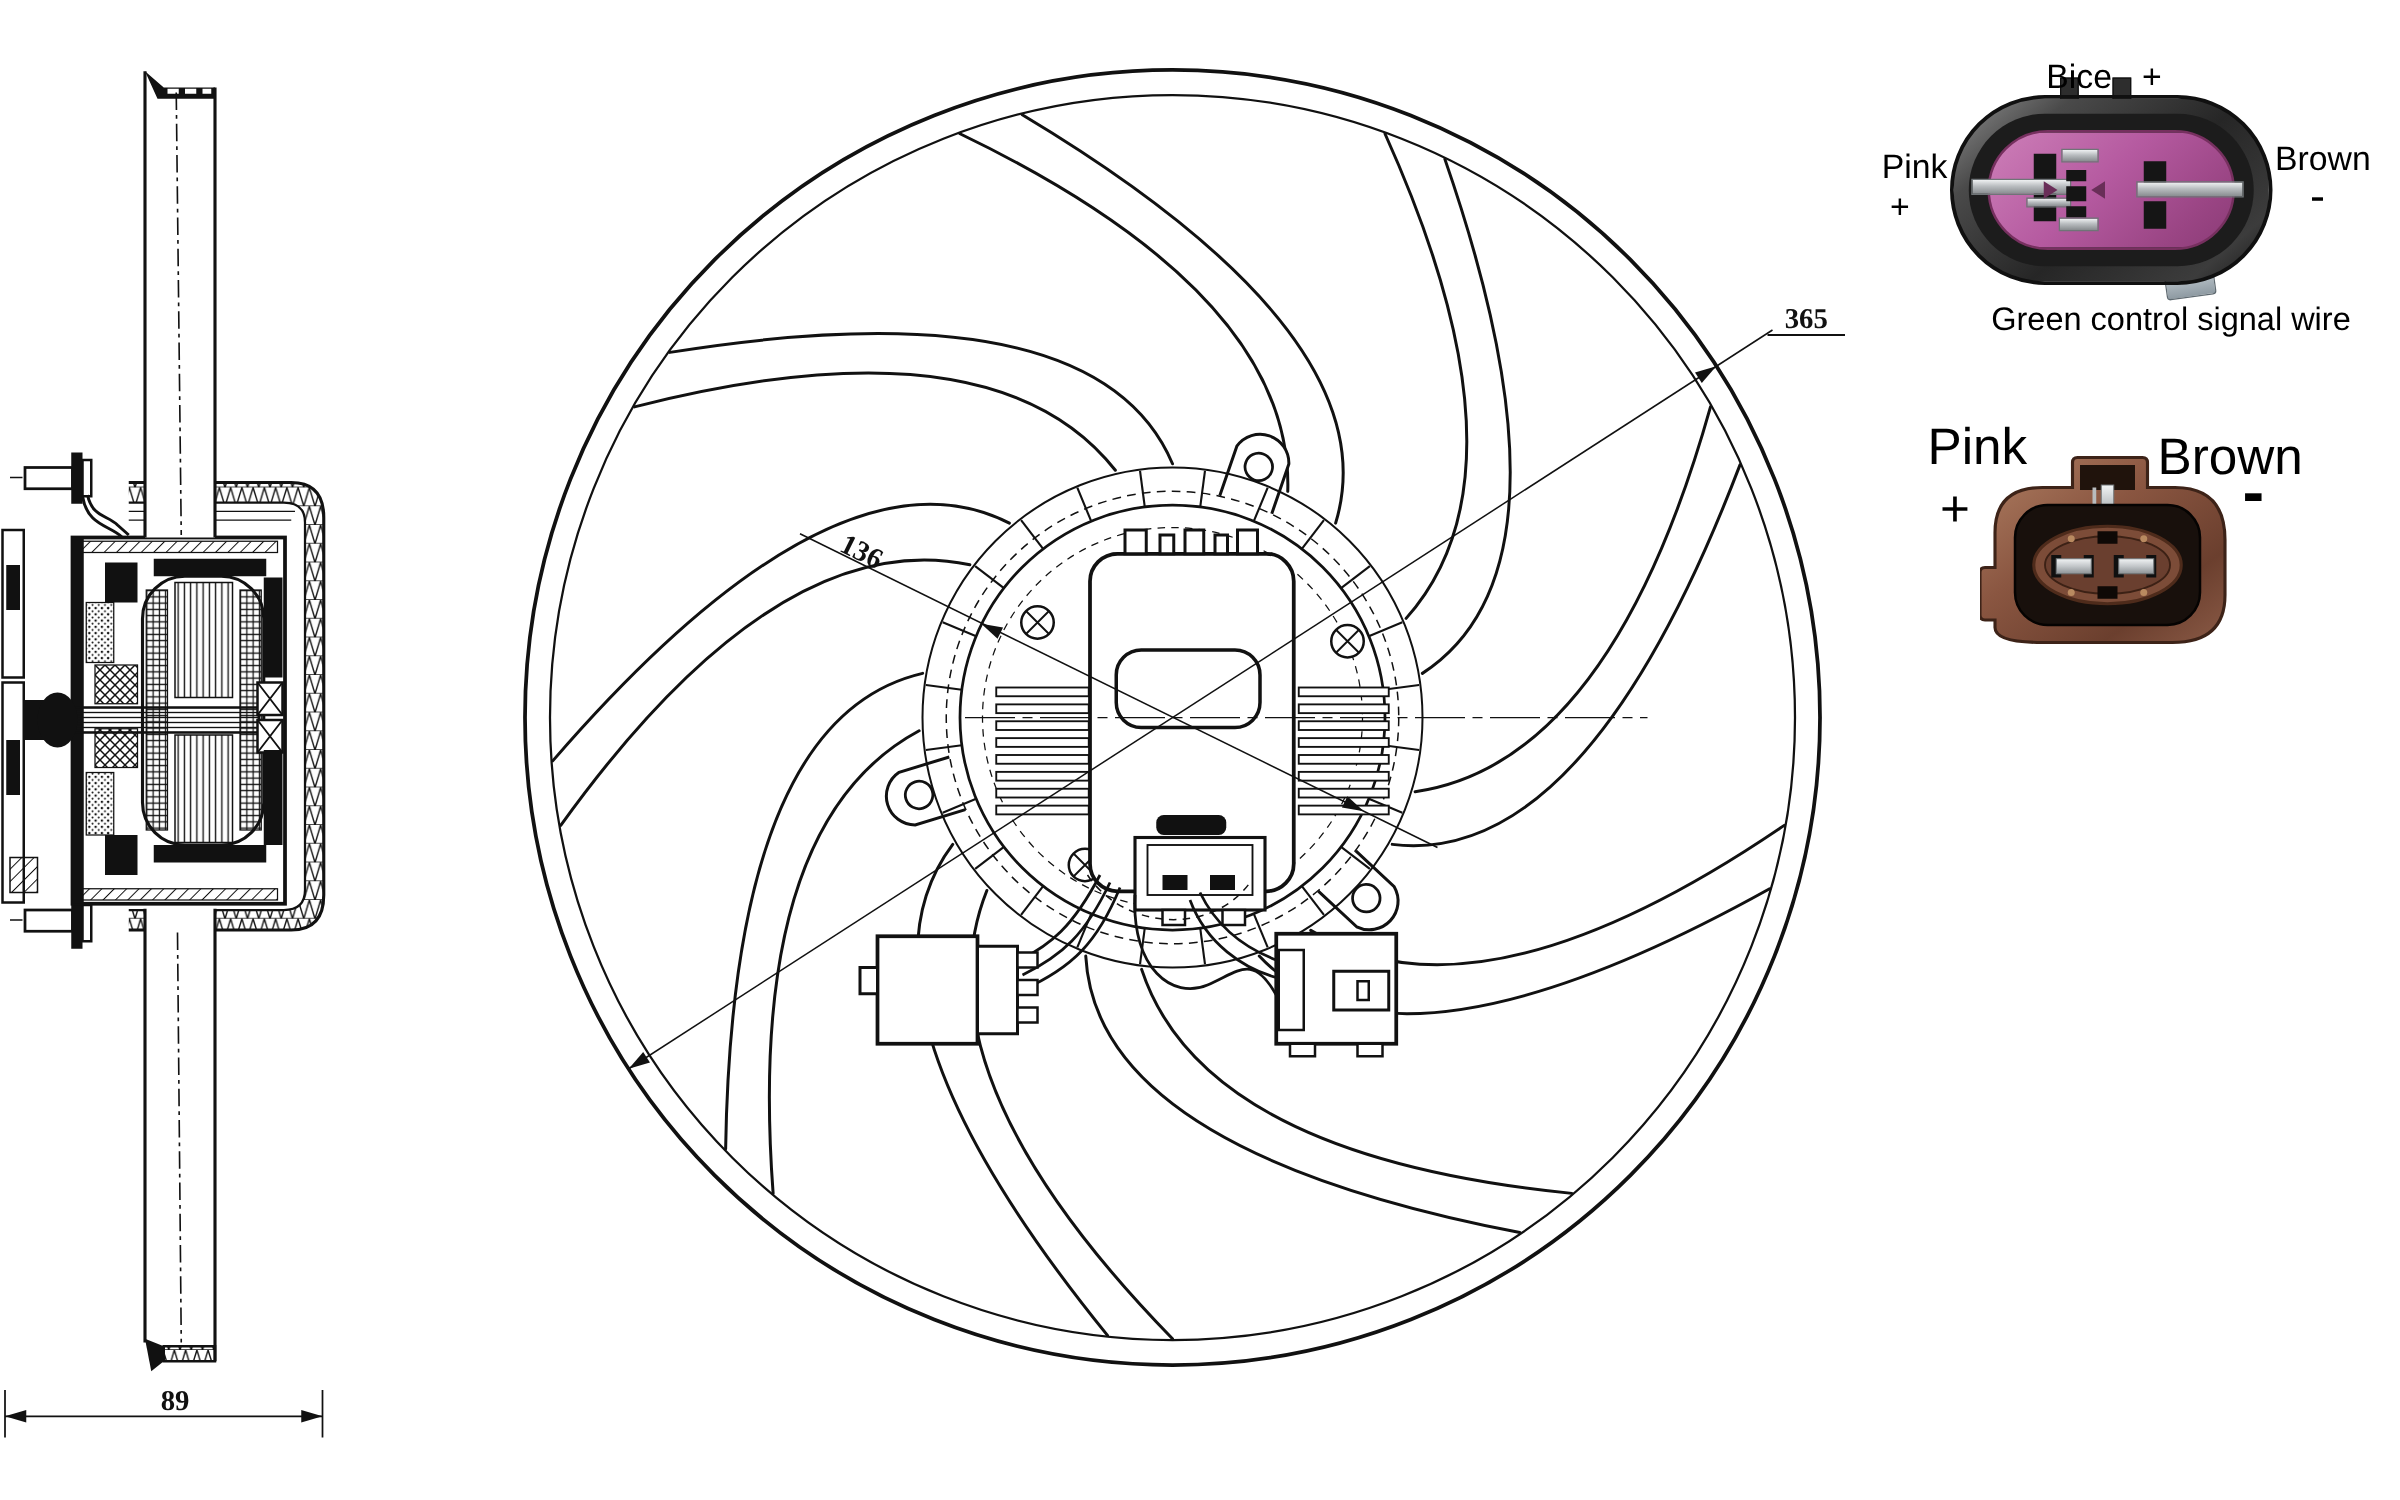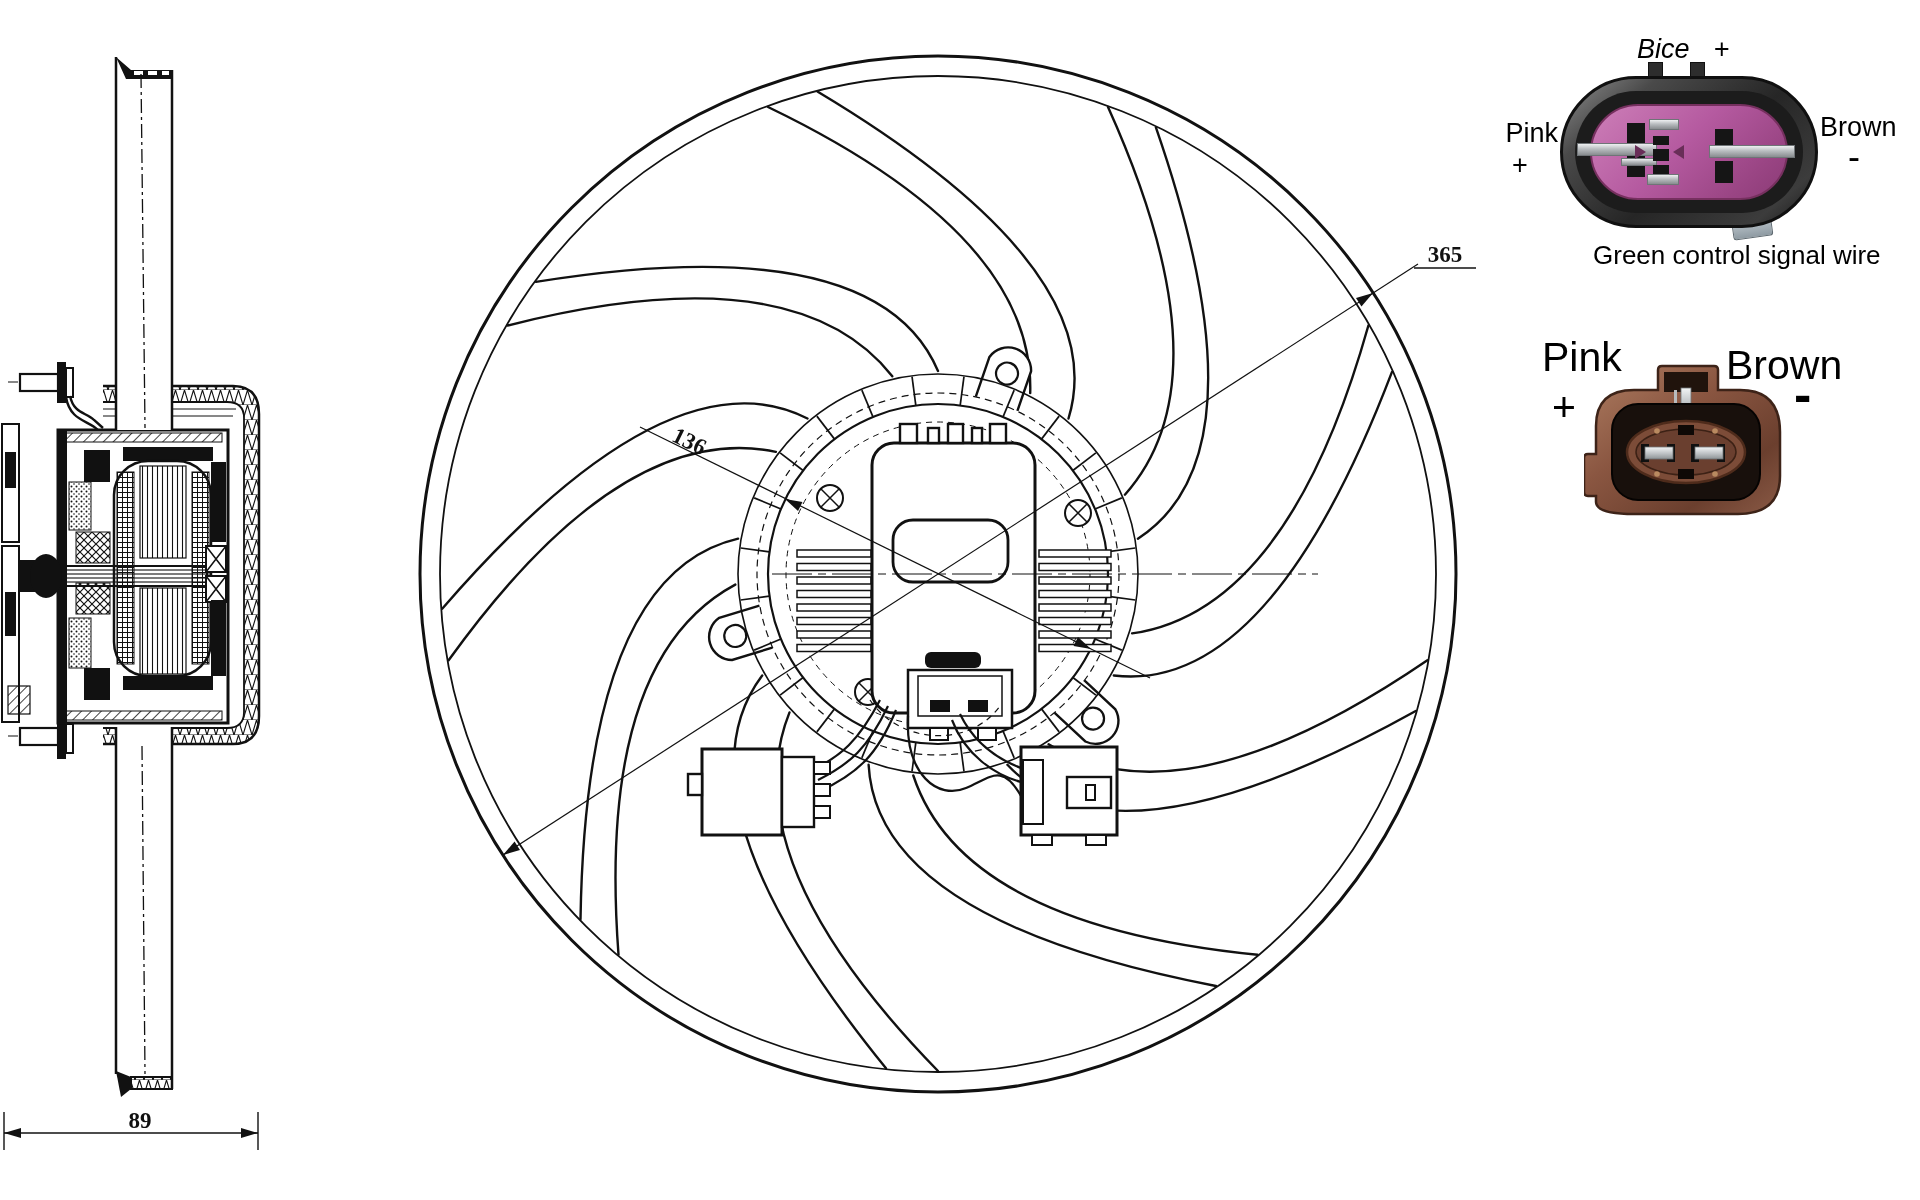--- a/index.html
+++ b/index.html
@@ -351,21 +351,21 @@
       <div class="pin" style="left:86px;top:40px;width:30px;height:11px;"></div>
       <div class="slot" style="left:90px;top:57px;width:16px;height:9px;"></div>
       <div class="slot" style="left:90px;top:70px;width:16px;height:12px;"></div>
       <div class="chev-r" style="left:72px;top:66px;"></div>
       <div class="chev-l" style="left:110px;top:66px;"></div>
       <div class="slot" style="left:90px;top:86px;width:16px;height:9px;"></div>
       <div class="pin" style="left:84px;top:95px;width:32px;height:11px;"></div>
     </div>
   </div>
 
-  <div class="lbl f27" style="left:1637px;top:34px;display:flex;gap:24px;font-style:italic;">
+  <div class="lbl f27" style="left:1637px;top:46px;display:flex;gap:24px;">
     <span>Bice</span>
     <span>+</span>
   </div>
   <div class="lbl f27" style="left:1476px;top:118px;width:82px;text-align:right;">Pink</div>
   <div class="lbl f27" style="left:1512px;top:150px;">+</div>
   <div class="lbl f27" style="left:1820px;top:112px;">Brown</div>
   <div class="lbl" style="left:1848px;top:136px;font-size:36px;">-</div>
   <div class="lbl caption" style="left:1546px;top:240px;">Green control signal wire</div>
 
   <svg class="abs" style="left:1584px;top:362px;" width="210" height="160" viewBox="0 0 210 160">

